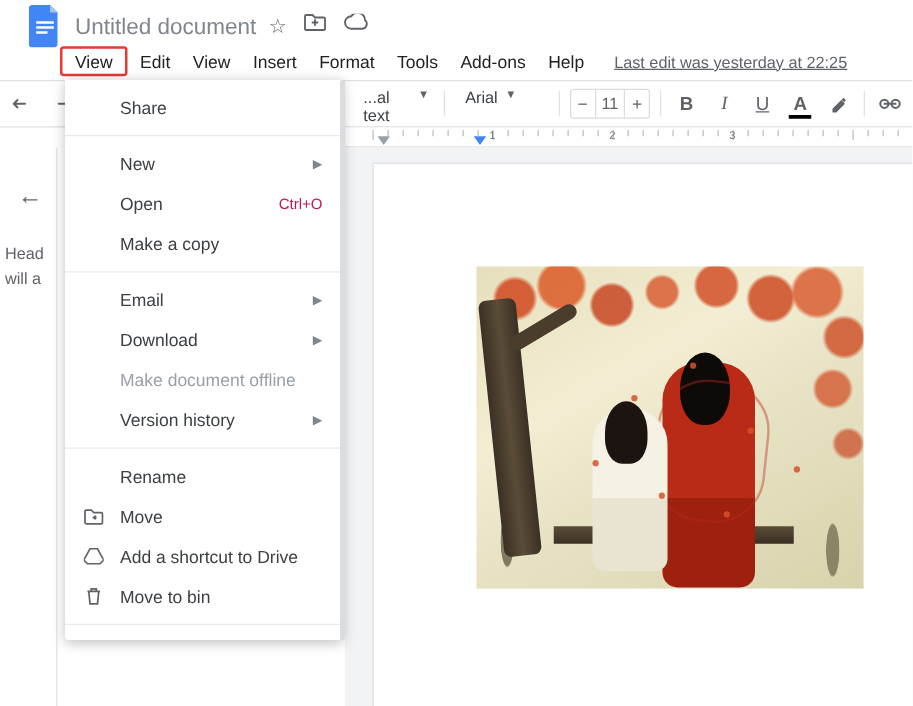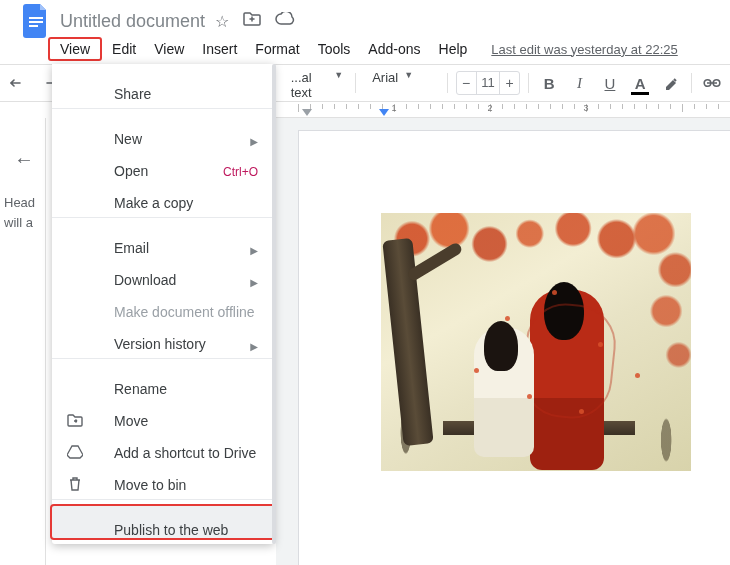--- a/index.html
+++ b/index.html
@@ -75,21 +75,21 @@
   .fig1::before { content: ""; position: absolute; top: -6px; left: 10px; width: 34px; height: 50px; background: #1b1410; border-radius: 50% 50% 40% 40%; }
   .fig2 { position: absolute; left: 48%; top: 30%; width: 74px; height: 180px; background: linear-gradient(180deg, #b92b16 0 60%, #9e2110 60%); border-radius: 30px 30px 12px 12px; }
   .fig2::before { content: ""; position: absolute; top: -8px; left: 14px; width: 40px; height: 58px; background: #0e0a08; border-radius: 50% 50% 45% 45%; }
   .fig2::after { content: ""; position: absolute; top: 14px; left: -6px; width: 86px; height: 110px; border: 2px solid rgba(185,43,22,.4); border-radius: 40px; transform: rotate(6deg); }
   .table { position: absolute; left: 20%; bottom: 14%; width: 62%; height: 14px; background: linear-gradient(180deg, #5a4c38, #3a3024); }
   .petal { position: absolute; width: 5px; height: 5px; background: #d7502a; border-radius: 50%; opacity: .85; }
 
   
   .dropdown { position: absolute; left: 52px; top: 64px; width: 222px; background: #fff; box-shadow: 0 2px 10px rgba(0,0,0,.25); border-radius: 0 0 3px 3px; padding: 6px 0; z-index: 50; font-size: 14px; color: #3c4043; }
   .dropdown::before { content:""; position:absolute; right:-2px; top:0; bottom:0; width:4px; background:#dadce0; border-radius:2px; }
-  .dd-item { display: flex; align-items: flex-end; height: 32px; padding: 0 16px 0 14px; cursor: pointer; gap: 30px; }
+  .dd-item { display: flex; align-items: center; height: 32px; padding: 0 16px 0 14px; cursor: pointer; gap: 12px; }
   .dd-item.disabled { color: #9aa0a6; cursor: default; }
   .dd-item.hl { background: #eef0f2; outline: 2px solid #e53935; outline-offset: 0; border-radius: 2px; }
   .dd-icon { width: 18px; height: 18px; display: flex; align-items: center; justify-content: center; color: #5f6368; font-size: 15px; }
   .dd-label { flex: 1; }
   .dd-right { font-size: 12px; color: #be185d; }
   .dd-arrow { font-size: 10px; color: #80868b; }
   .dd-sep { height: 1px; background: #e8eaed; margin: 6px 0; }
 
   svg { display: block; }
 </style>
@@ -323,17 +323,13 @@
   </div>
   <div class="dd-item">
     <span class="dd-icon">
       <svg width="14" height="16" viewBox="0 0 14 16">
           <path d="M2 4h10M5 4V2h4v2M3 4l1 10h6l1-10" fill="none" stroke="#5f6368" stroke-width="1.4"></path>
         </svg>
     </span>
     <span class="dd-label">Move to bin</span>
   </div>
   <div class="dd-sep"></div>
-  <div class="dd-item hl">
-    <span class="dd-icon"></span>
-    <span class="dd-label">Publish to the web</span>
-  </div>
 </div>
 
 </body></html>

